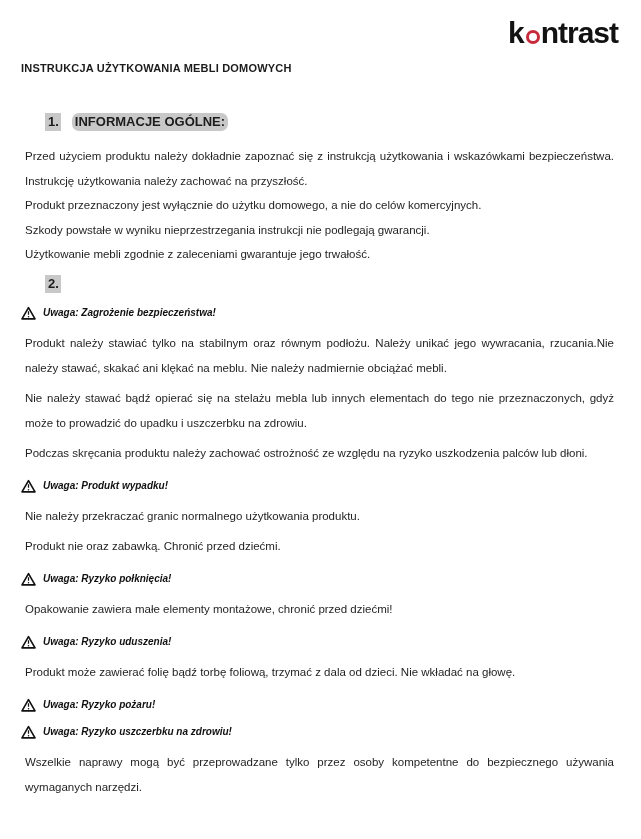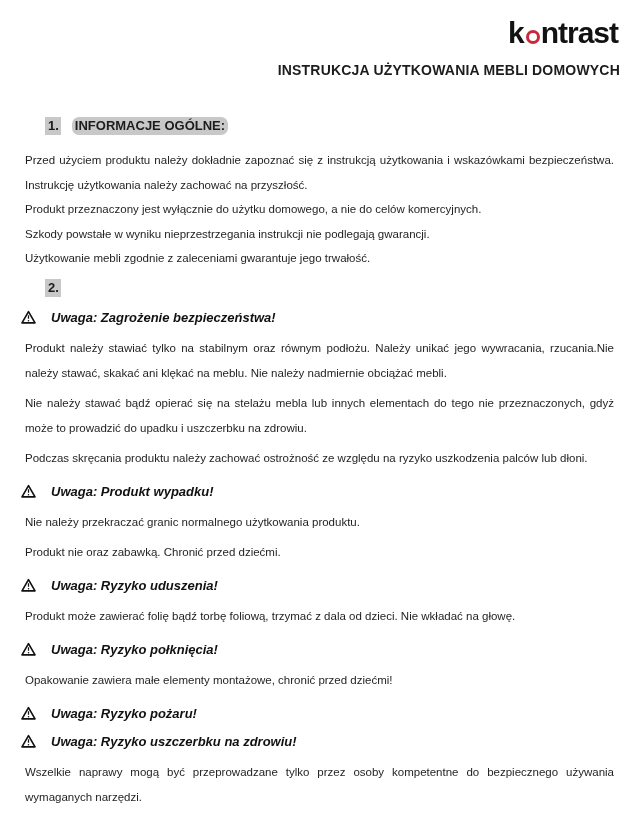--- a/index.html
+++ b/index.html
@@ -11,39 +11,39 @@
     padding:14px 21px 0 21px; overflow:hidden; position:relative;
   }
   
   .logo-row { display:flex; justify-content:flex-end; align-items:center; height:38px; padding-right:2px; }
   .logo { display:inline-flex; align-items:center; font-weight:bold; font-size:30px; letter-spacing:-1px; color:#121212; line-height:1; }
   .logo .logo-o {
     display:inline-block; width:14px; height:14px; border:3.5px solid var(--accent);
     border-radius:50%; margin:7px 1px 0 2px;
   }
   
-  .doc-title { text-align:right; font-weight:bold; font-size:14px; margin-top:10px; letter-spacing:0.2px; }
+  .doc-title { text-align:left; font-weight:bold; font-size:11px; margin-top:10px; letter-spacing:0.2px; }
   
   .sec-heading { margin:39px 0 0 24px; font-size:13px; font-weight:bold; display:flex; align-items:baseline; }
   .sec-heading.second { margin-top:8px; }
   .sec-heading .num { background:var(--highlight); padding:1px 2px 2px 3px; }
   .sec-heading .spacer { display:inline-block; width:11px; }
   .sec-heading .txt { background:var(--highlight); padding:1px 3px 2px 3px;border-radius:7px; }
   
   .body-block { margin-top:13px; }
   .body-block p, .warning p {
     margin:0 6px 0 0; padding:0 0 0 4px;
     font-size:11.5px; line-height:24.5px; text-align:justify; color:#1f1f1f;
   }
   .warning p { line-height:25px; margin-bottom:5px; }
   
   .warning { margin-top:0; }
   .warn-title {
-    display:flex; align-items:center; gap:14px;
-    font-size:13px; font-weight:bold; font-style:italic;
+    display:flex; align-items:center; gap:6px;
+    font-size:10px; font-weight:bold; font-style:italic;
     margin:13px 0 11px 0; color:#111;
   }
   .tri { display:inline-flex; align-items:flex-end; margin-right:1px; font-style:normal; }
   .tri svg { display:block; }
 </style>
 </head>
 <body>
 
 <div class="page">
 
@@ -108,37 +108,37 @@
 
   <div class="warning">
     <div class="warn-title">
       <span class="tri">
         <svg viewBox="0 0 24 22" width="15" height="14">
             <path d="M12 2.4 L22.4 20.4 L1.6 20.4 Z" fill="none" stroke="#111" stroke-width="2.6" stroke-linejoin="round"></path>
             <path d="M12 8.2 v5.6" stroke="#111" stroke-width="2"></path>
             <circle cx="12" cy="17" r="1.25" fill="#111"></circle>
           </svg>
       </span>
-      <span>Uwaga: Ryzyko uduszenia!</span>
+      <span>Uwaga: Ryzyko połknięcia!</span>
     </div>
-    <p>Produkt może zawierać folię bądź torbę foliową, trzymać z dala od dzieci. Nie wkładać na głowę.</p>
+    <p>Opakowanie zawiera małe elementy montażowe, chronić przed dziećmi!</p>
   </div>
 
   <div class="warning">
     <div class="warn-title">
       <span class="tri">
         <svg viewBox="0 0 24 22" width="15" height="14">
             <path d="M12 2.4 L22.4 20.4 L1.6 20.4 Z" fill="none" stroke="#111" stroke-width="2.6" stroke-linejoin="round"></path>
             <path d="M12 8.2 v5.6" stroke="#111" stroke-width="2"></path>
             <circle cx="12" cy="17" r="1.25" fill="#111"></circle>
           </svg>
       </span>
-      <span>Uwaga: Ryzyko połknięcia!</span>
+      <span>Uwaga: Ryzyko uduszenia!</span>
     </div>
-    <p>Opakowanie zawiera małe elementy montażowe, chronić przed dziećmi!</p>
+    <p>Produkt może zawierać folię bądź torbę foliową, trzymać z dala od dzieci. Nie wkładać na głowę.</p>
   </div>
 
   <div class="warning">
     <div class="warn-title">
       <span class="tri">
         <svg viewBox="0 0 24 22" width="15" height="14">
             <path d="M12 2.4 L22.4 20.4 L1.6 20.4 Z" fill="none" stroke="#111" stroke-width="2.6" stroke-linejoin="round"></path>
             <path d="M12 8.2 v5.6" stroke="#111" stroke-width="2"></path>
             <circle cx="12" cy="17" r="1.25" fill="#111"></circle>
           </svg>

